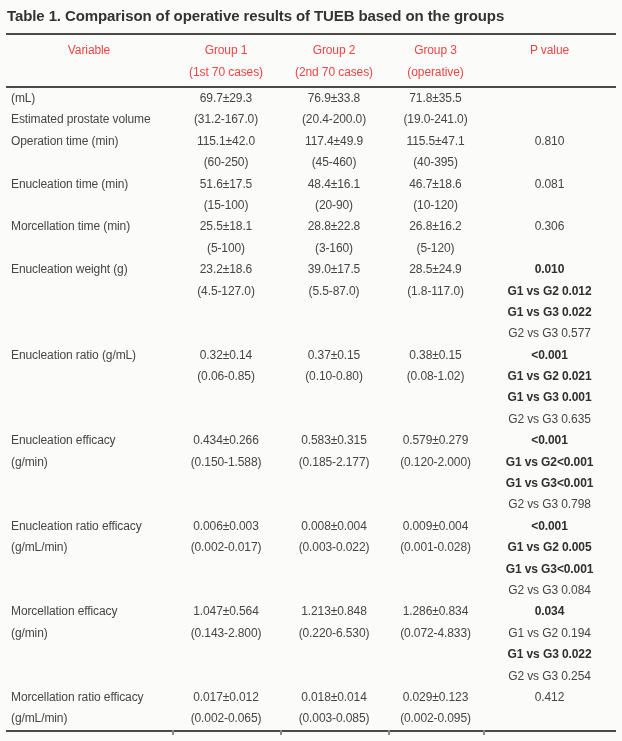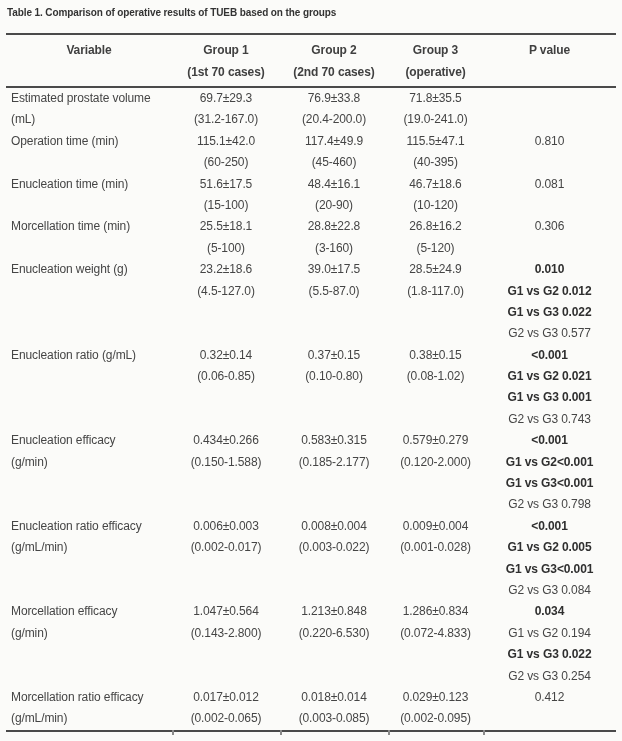--- a/index.html
+++ b/index.html
@@ -12,33 +12,33 @@
   body{
     width:622px;height:741px;
     background:var(--bg);
     font-family:"Liberation Sans", sans-serif;
     color:var(--text);
     overflow:hidden;
   }
   .page{position:relative;width:622px;height:741px;}
   .title{
     position:absolute;left:7px;top:7px;width:608px;
-    font-size:10px;font-weight:bold;color:#333333;
+    font-size:15px;font-weight:bold;color:#333333;
     letter-spacing:-0.1px;white-space:nowrap;
   }
   .table{
     position:absolute;left:6px;top:33px;width:610px;
     border-top:2px solid var(--rule);
     border-bottom:2.5px solid var(--rule);
   }
   .thead{
     display:flex;
     border-bottom:2px solid var(--rule);
     padding:4px 0 3px 0;
-    font-weight:bold;color:#404040;
+    font-weight:normal;color:#ef4444;
     font-size:12.5px;
   }
   .thead .line{height:22px;line-height:22px;}
   .tbody{padding:0;}
   .row{display:flex;}
   .cell,.hcell{box-sizing:border-box;}
   .line{
     height:21.4px;line-height:21.4px;
     font-size:12px;white-space:nowrap;
     text-align:center;letter-spacing:-0.1px;
@@ -86,22 +86,22 @@
           <div class="line">Group 3</div>
           <div class="line">(operative)</div>
         </div>
         <div class="hcell col-pvalue">
           <div class="line">P value</div>
         </div>
       </div>
     <div class="tbody" id="tbody">
         <div class="row">
           <div class="cell col-variable">
+            <div class="line">(mL)</div>
             <div class="line">Estimated prostate volume</div>
-            <div class="line">(mL)</div>
           </div>
           <div class="cell col-group1">
             <div class="line">69.7±29.3</div>
             <div class="line">(31.2-167.0)</div>
           </div>
           <div class="cell col-group2">
             <div class="line">76.9±33.8</div>
             <div class="line">(20.4-200.0)</div>
           </div>
           <div class="cell col-group3">
@@ -205,21 +205,21 @@
             <div class="line">(0.10-0.80)</div>
           </div>
           <div class="cell col-group3">
             <div class="line">0.38±0.15</div>
             <div class="line">(0.08-1.02)</div>
           </div>
           <div class="cell col-pvalue">
             <div class="line bold">&lt;0.001</div>
             <div class="line bold">G1 vs G2 0.021</div>
             <div class="line bold">G1 vs G3 0.001</div>
-            <div class="line">G2 vs G3 0.743</div>
+            <div class="line">G2 vs G3 0.635</div>
           </div>
         </div>
         <div class="row">
           <div class="cell col-variable">
             <div class="line">Enucleation efficacy</div>
             <div class="line">(g/min)</div>
           </div>
           <div class="cell col-group1">
             <div class="line">0.434±0.266</div>
             <div class="line">(0.150-1.588)</div>

